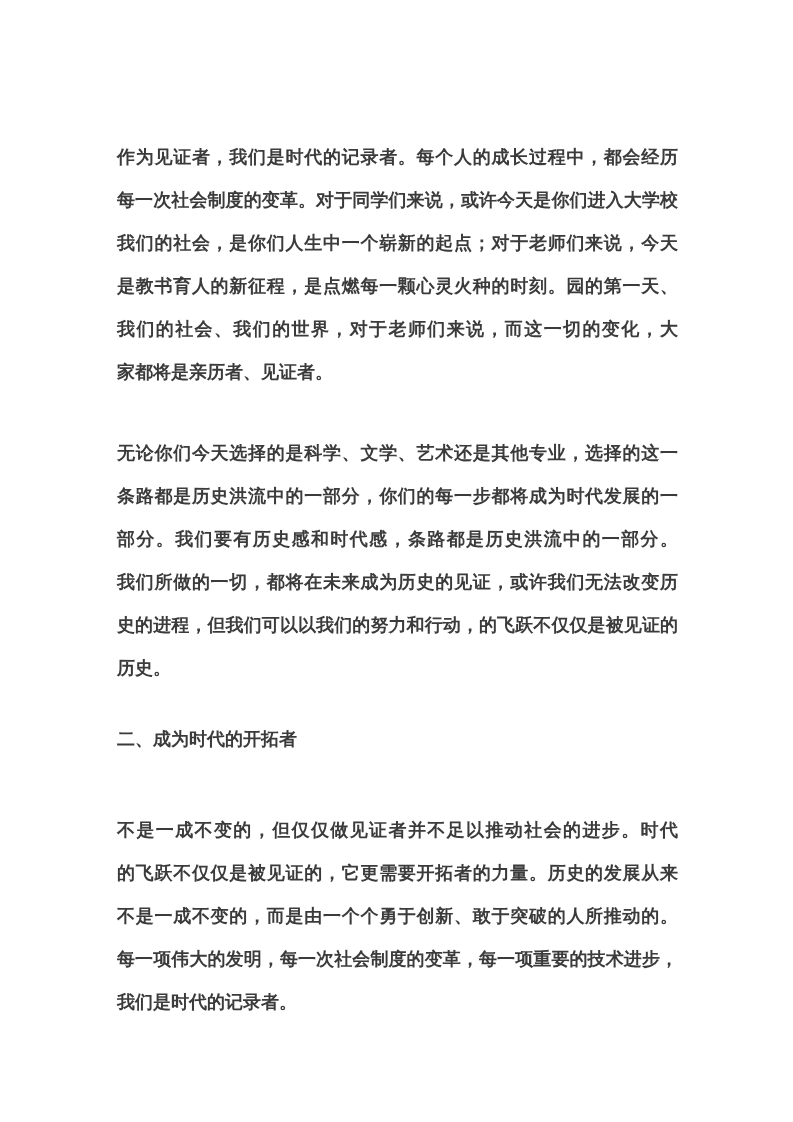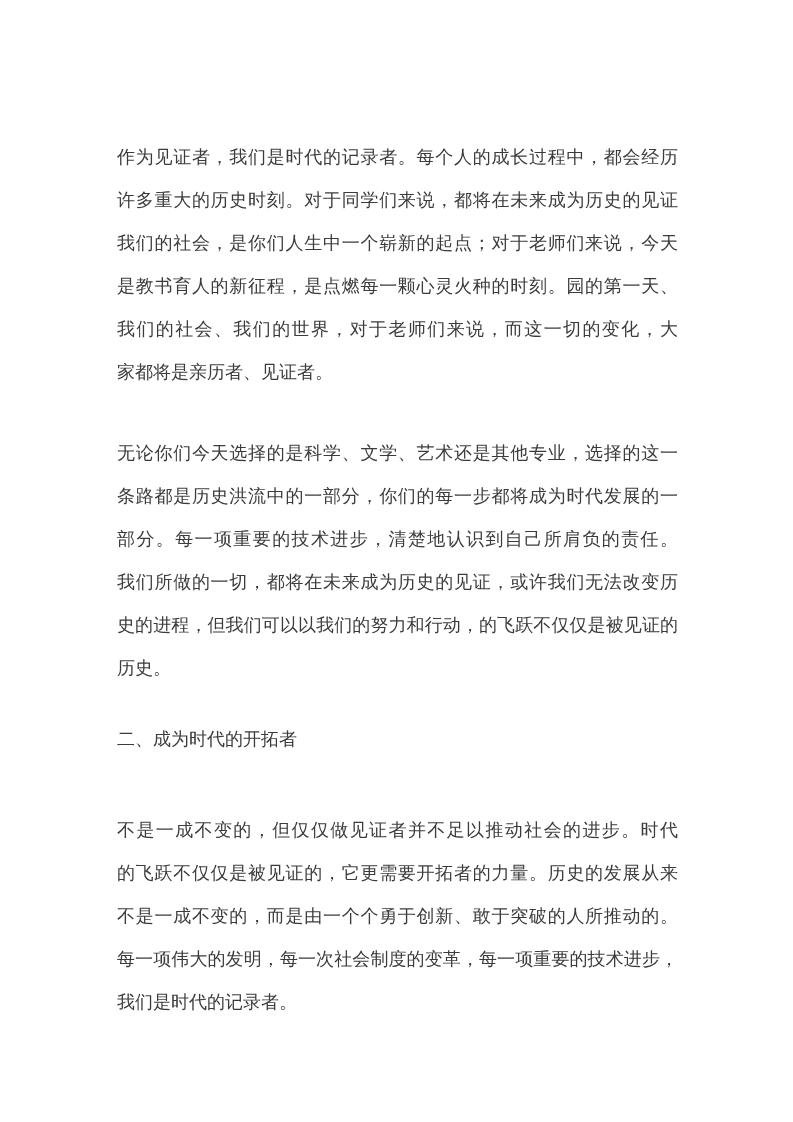--- a/index.html
+++ b/index.html
@@ -7,20 +7,21 @@
     padding: 0;
     background: #ffffff;
   }
   .page {
     position: relative;
     width: 793px;
     height: 1122px;
     background: #ffffff;
     overflow: hidden;
     font-family: "Liberation Serif", "DejaVu Serif", serif;
+    font-weight: bold;
   }
   .content {
     position: absolute;
     left: 117px;
     top: 136px;
     width: 561px;
   }
   .paragraph {
     margin: 0 0 38px 0;
   }
@@ -43,30 +44,30 @@
     text-align-last: left;
   }
 </style>
 </head>
 <body>
 
 <div class="page">
   <div class="content" style="color: rgb(59, 59, 59);">
       <div class="paragraph">
         <div class="line">作为见证者，我们是时代的记录者。每个人的成长过程中，都会经历</div>
-        <div class="line">许多重大的历史时刻。对于同学们来说，都将在未来成为历史的见证</div>
+        <div class="line">每一次社会制度的变革。对于同学们来说，或许今天是你们进入大学校</div>
         <div class="line">我们的社会，是你们人生中一个崭新的起点；对于老师们来说，今天</div>
         <div class="line">是教书育人的新征程，是点燃每一颗心灵火种的时刻。园的第一天、</div>
         <div class="line">我们的社会、我们的世界，对于老师们来说，而这一切的变化，大</div>
         <div class="line para-end">家都将是亲历者、见证者。</div>
       </div>
       <div class="paragraph">
         <div class="line">无论你们今天选择的是科学、文学、艺术还是其他专业，选择的这一</div>
         <div class="line">条路都是历史洪流中的一部分，你们的每一步都将成为时代发展的一</div>
-        <div class="line">部分。每一项重要的技术进步，清楚地认识到自己所肩负的责任。</div>
+        <div class="line">部分。我们要有历史感和时代感，条路都是历史洪流中的一部分。</div>
         <div class="line">我们所做的一切，都将在未来成为历史的见证，或许我们无法改变历</div>
         <div class="line">史的进程，但我们可以以我们的努力和行动，的飞跃不仅仅是被见证的</div>
         <div class="line para-end">历史。</div>
       </div>
       <div class="paragraph heading">
         <div class="line para-end">二、成为时代的开拓者</div>
       </div>
       <div class="paragraph">
         <div class="line">不是一成不变的，但仅仅做见证者并不足以推动社会的进步。时代</div>
         <div class="line">的飞跃不仅仅是被见证的，它更需要开拓者的力量。历史的发展从来</div>

